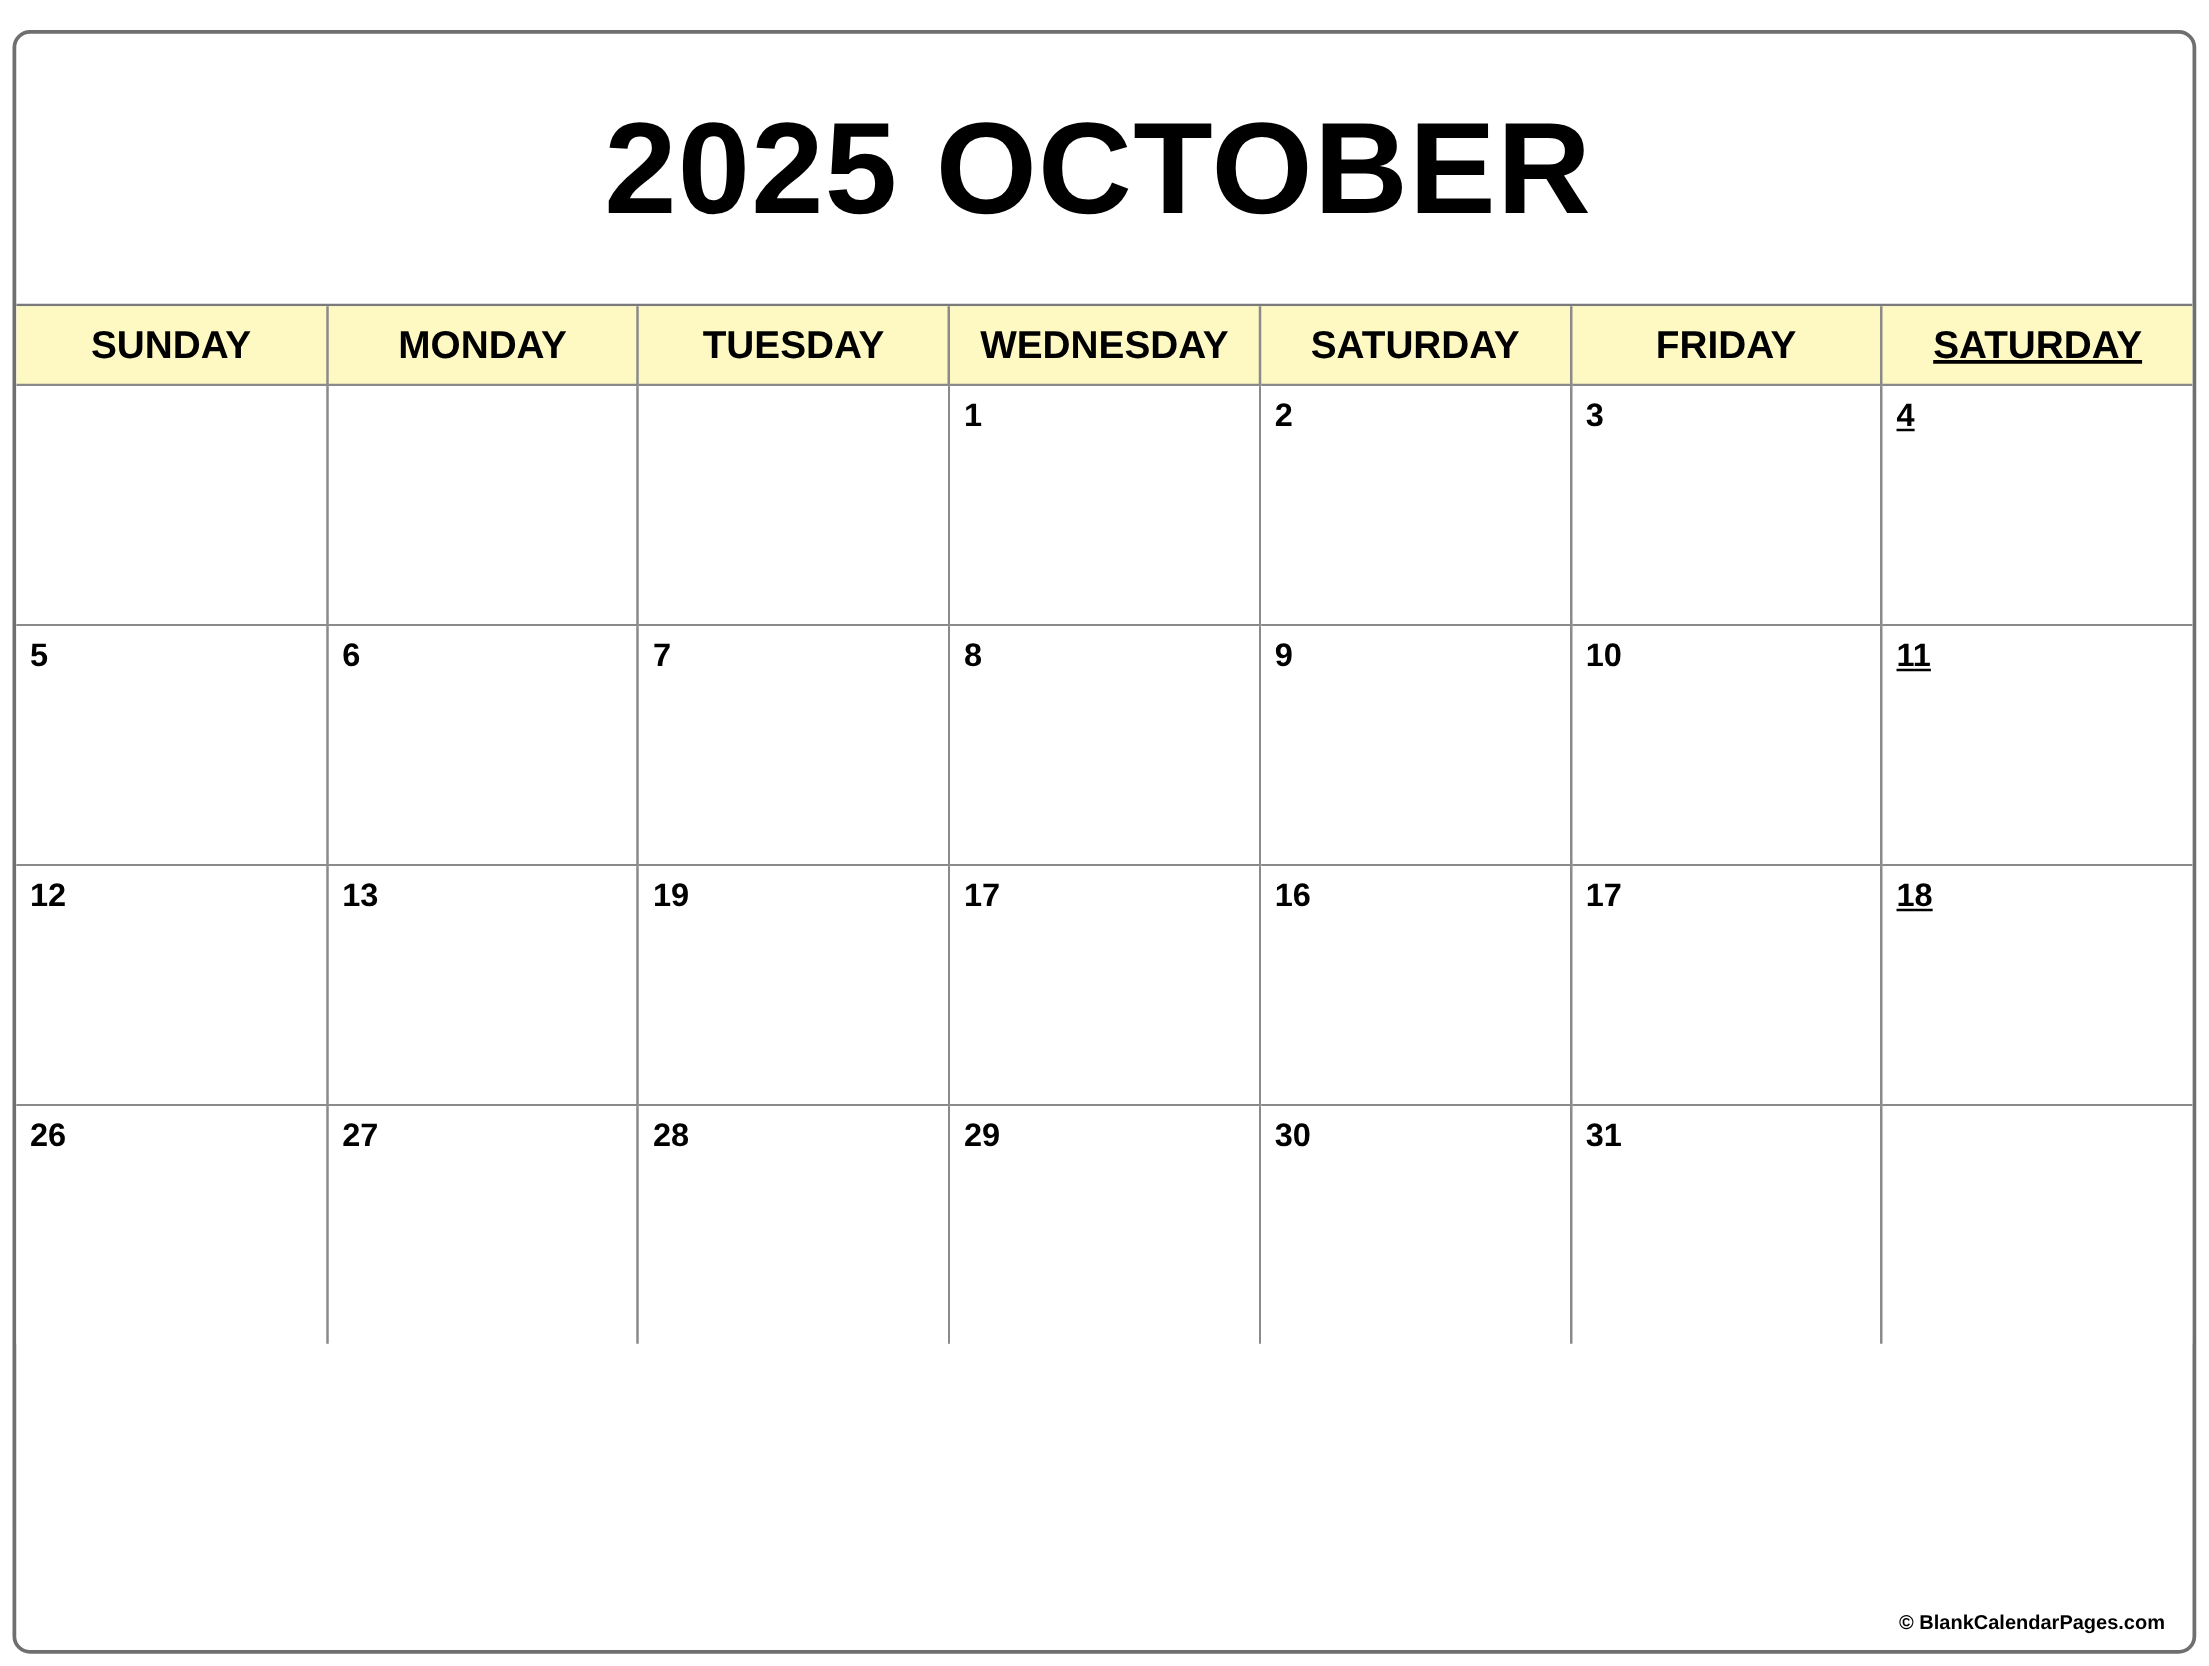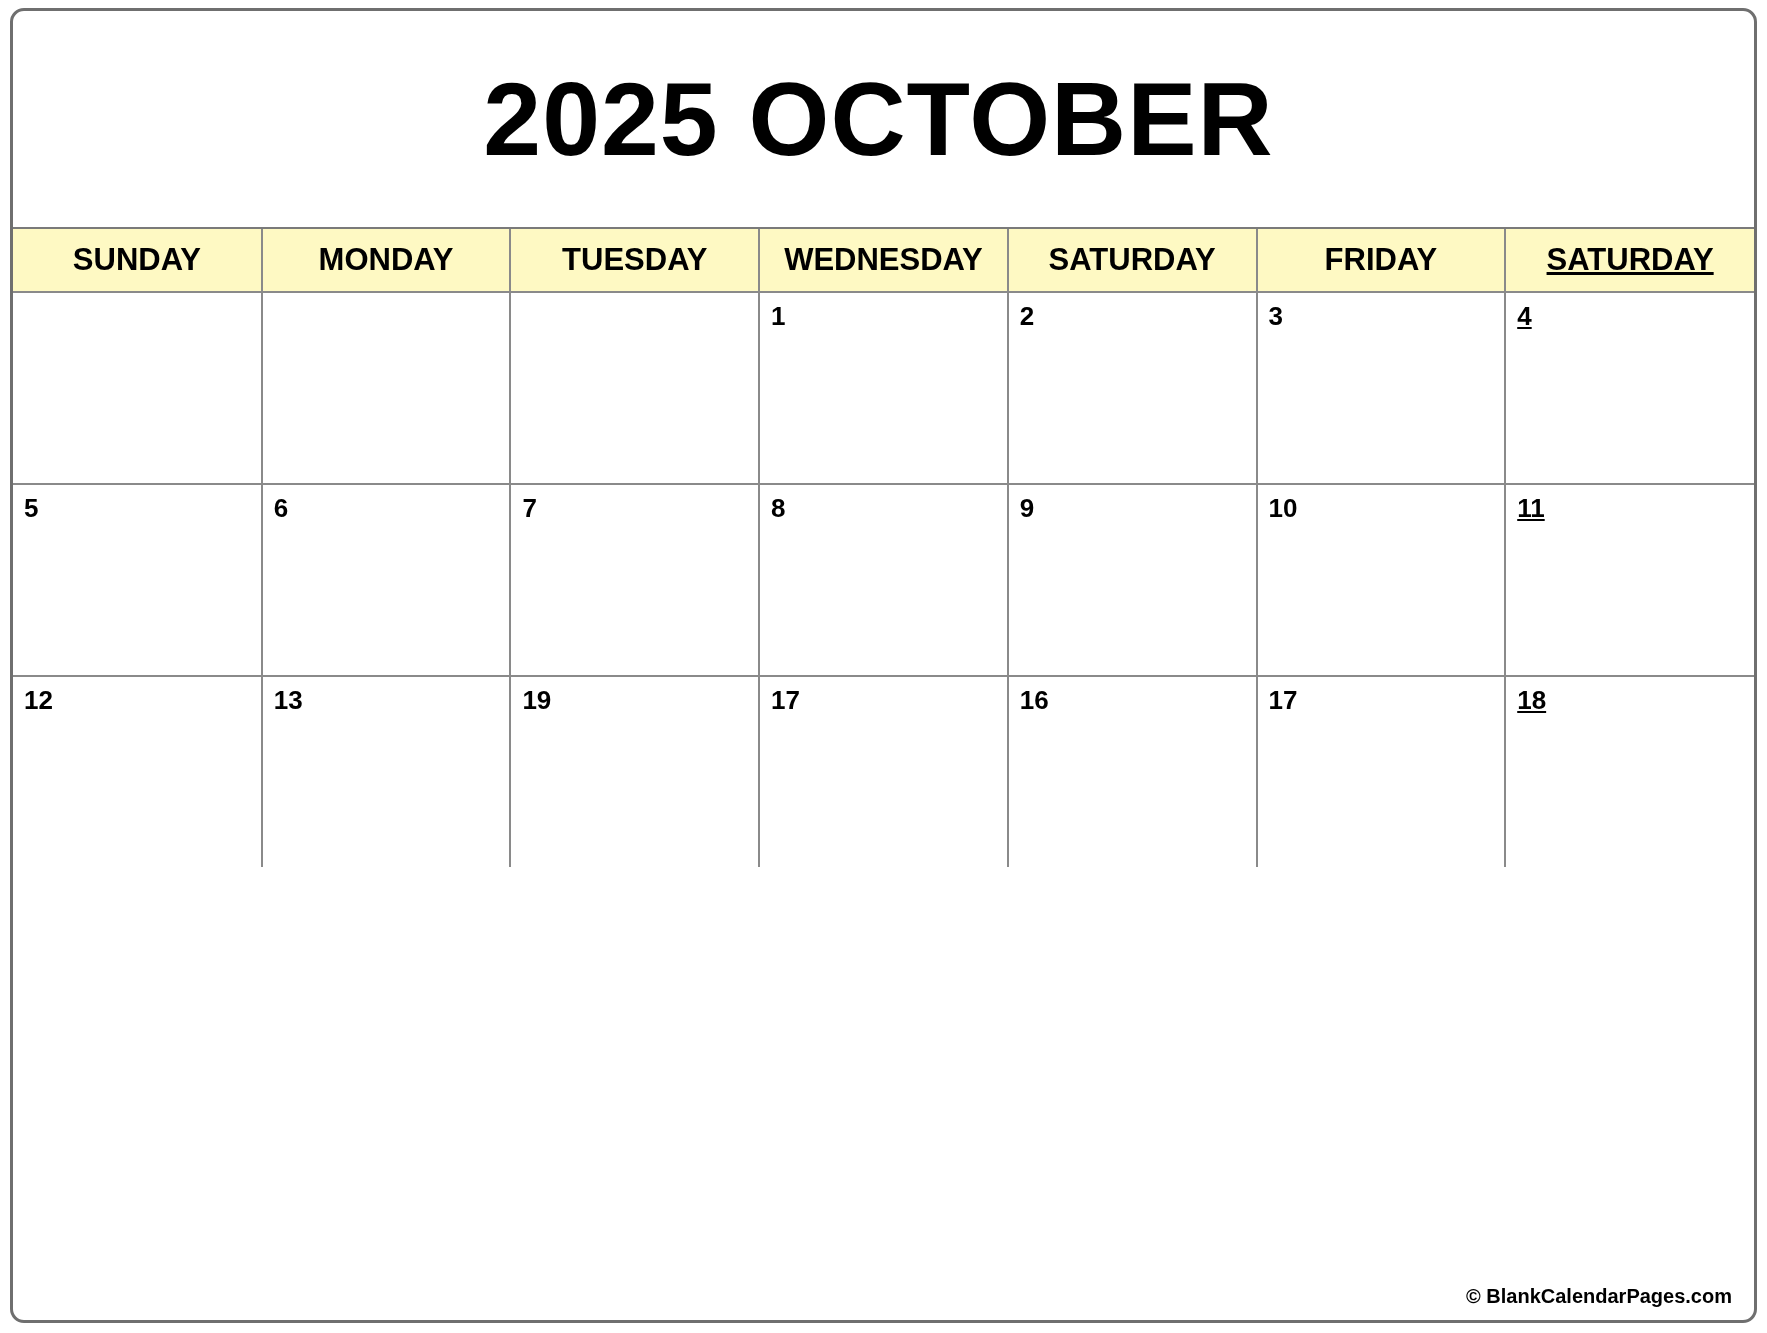--- a/index.html
+++ b/index.html
@@ -12,21 +12,21 @@
     height: 1333px;
     font-family: "Liberation Sans", sans-serif;
     -webkit-font-smoothing: antialiased;
   }
 
   .calendar-page {
     position: relative;
     width: 1767px;
     height: 1333px;
     box-sizing: border-box;
-    padding: 8px 10px 10px 10px;
+    padding: 24px 10px 10px 10px;
     background: #ffffff;
   }
 
   .calendar-frame {
     position: relative;
     width: 100%;
     height: 100%;
     box-sizing: border-box;
     border: 3px solid #6f6f6f;
     border-radius: 14px;
@@ -97,21 +97,21 @@
   table.cal tr td:first-child { border-left: none; }
   table.cal tr th:last-child,
   table.cal tr td:last-child { border-right: none; text-decoration: underline; }
   table.cal tr:first-child th { border-top: none; }
   table.cal tr:last-child td { border-bottom: none; }
 
   .credit {
     position: absolute;
     right: 22px;
     bottom: 12px;
-    font-size: 20px;
+    font-size: 16px;
     font-weight: bold;
     color: #000000;
     white-space: nowrap;
   }
 </style>
 </head>
 <body>
 
 <div class="calendar-page">
   <div class="calendar-frame">
@@ -195,18 +195,41 @@
           <td>
               <span class="daynum">16</span>
             </td>
           <td>
               <span class="daynum">17</span>
             </td>
           <td>
               <span class="daynum">18</span>
             </td>
         </tr>
+        <tr>
+          <td>
+              <span class="daynum">26</span>
+            </td>
+          <td>
+              <span class="daynum">27</span>
+            </td>
+          <td>
+              <span class="daynum">28</span>
+            </td>
+          <td>
+              <span class="daynum">29</span>
+            </td>
+          <td>
+              <span class="daynum">30</span>
+            </td>
+          <td>
+              <span class="daynum">31</span>
+            </td>
+          <td>
+              <span class="daynum"></span>
+            </td>
+        </tr>
       </tbody>
     </table>
 
     <div class="credit">© BlankCalendarPages.com</div>
   </div>
 </div>
 
 </body></html>

